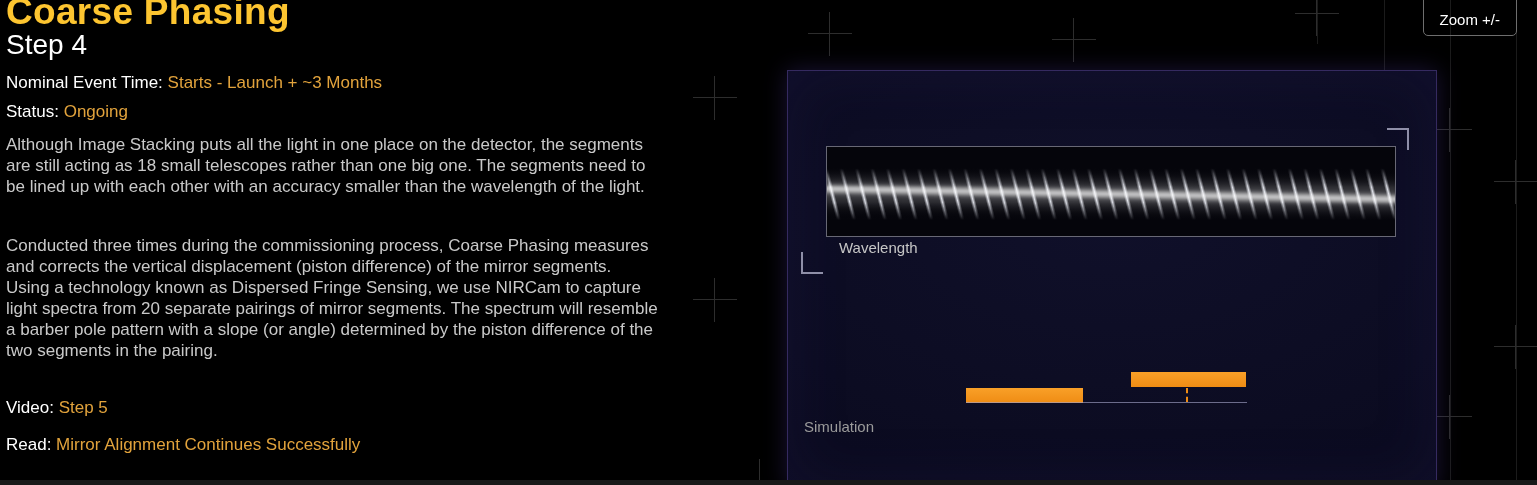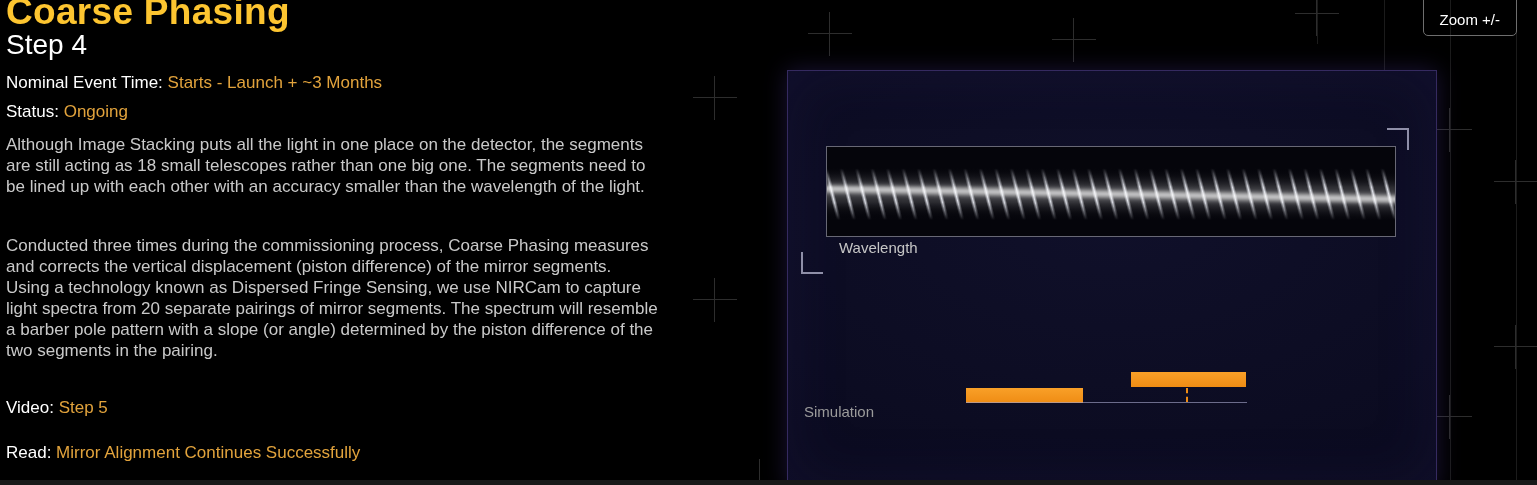--- a/index.html
+++ b/index.html
@@ -21,21 +21,21 @@
 
   
   .content{position:absolute;left:6px;top:0;width:652px}
   .page-title{margin-top:-8px;font-size:37px;line-height:40px;font-weight:bold;
               color:#fdc530;letter-spacing:.3px}
   .step{font-size:28px;line-height:26px;color:#ffffff}
   .meta{font-size:17px;line-height:21px;color:#ffffff}
   .meta.m1{margin-top:14px}
   .meta.m2{margin-top:8px}
   .meta.m3{margin-top:36px}
-  .meta.m4{margin-top:24px}
+  .meta.m4{margin-top:16px}
   .accent{color:#e2a33c}
   .link{color:#e2a33c;text-decoration:none;cursor:pointer}
   .body-text{font-size:17px;line-height:21px;color:#c9c9c9}
   .body-text.p1{margin-top:12px}
   .body-text.p2{margin-top:38px}
 
   
   .panel{position:absolute;left:787px;top:70px;width:650px;height:418px;
          background:radial-gradient(140% 120% at 50% 35%, #10102a 0%, #0b0b20 55%, #090918 100%);
          border:1px solid #352a60;
@@ -50,21 +50,21 @@
              rgba(235,238,248,0) 10px, rgba(235,238,248,0) 15px)}
   .core-glow{position:absolute;left:0;right:0;top:52%;height:26px;transform:translateY(-50%);
              background:rgba(255,255,255,.28);filter:blur(9px)}
   .core{position:absolute;left:0;right:0;top:52%;height:6px;transform:translateY(-50%);
         background:rgba(255,255,255,.85);filter:blur(2.5px)}
   .fade{position:absolute;inset:0;
         background:linear-gradient(to bottom, #05050b 0%, #05050b 24%,
           rgba(5,5,11,0) 45%, rgba(5,5,11,0) 62%, #05050b 82%, #05050b 100%)}
   .axis-label{position:absolute;font-size:15px;color:#c6c6c6}
   .wavelength{left:51px;top:168px}
-  .simulation{left:16px;top:332px;color:#9b9b9b}
+  .simulation{left:16px;top:347px;color:#9b9b9b}
   .corner{position:absolute;width:22px;height:22px}
   .corner.tr{right:27px;top:57px;border-top:2px solid #8f8fa8;border-right:2px solid #8f8fa8}
   .corner.bl{left:13px;top:181px;border-bottom:2px solid #8f8fa8;border-left:2px solid #8f8fa8}
   .bar{position:absolute;height:15px;background:linear-gradient(#f9a028,#ef8c14)}
   .bar.left{left:178px;top:317px;width:117px}
   .bar.right{left:343px;top:301px;width:115px}
   .baseline{position:absolute;left:178px;top:331px;width:281px;height:1px;background:rgba(160,160,195,.65)}
   .tick{position:absolute;left:398px;top:317px;height:14px;width:0;border-left:2px dashed #ef8c14}
 
   .bottom-strip{position:absolute;left:0;right:0;bottom:0;height:5px;background:#191919}

